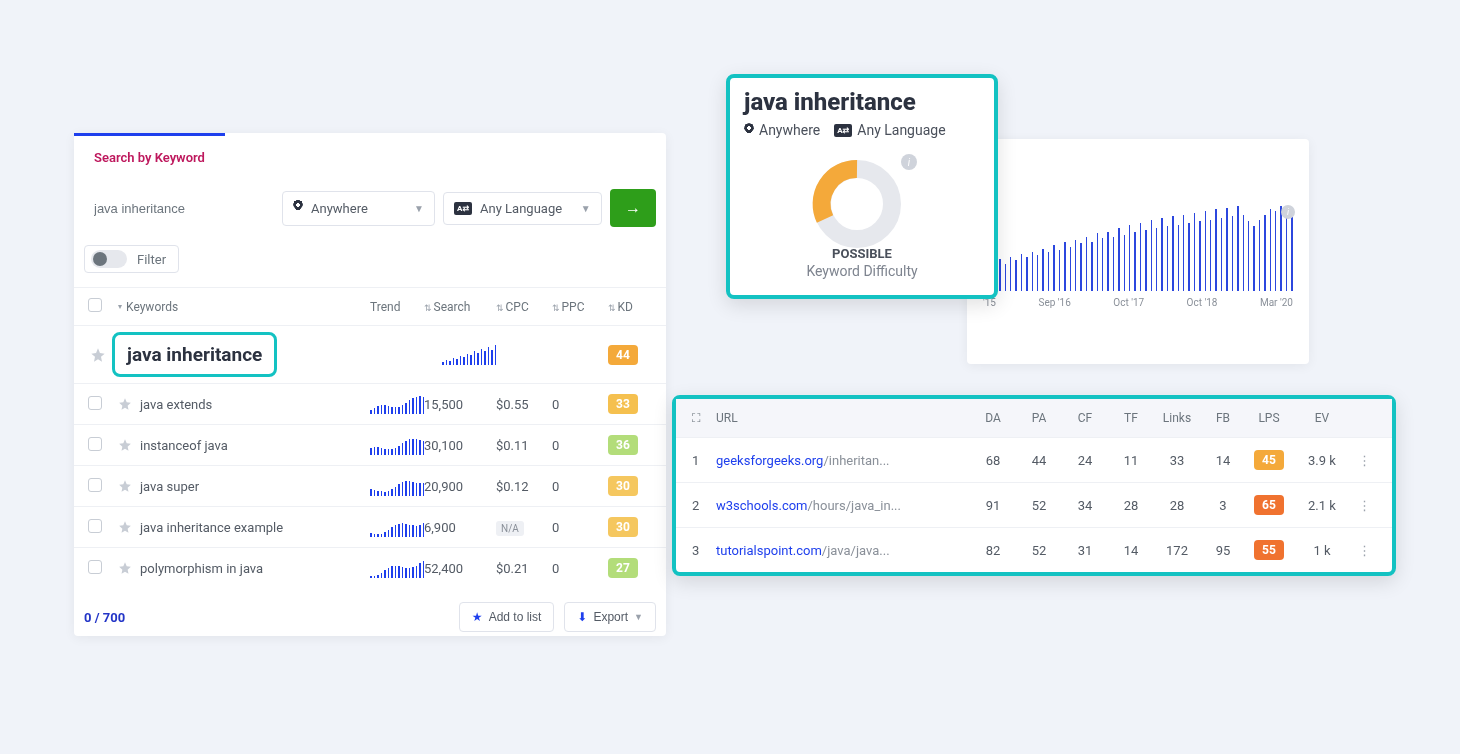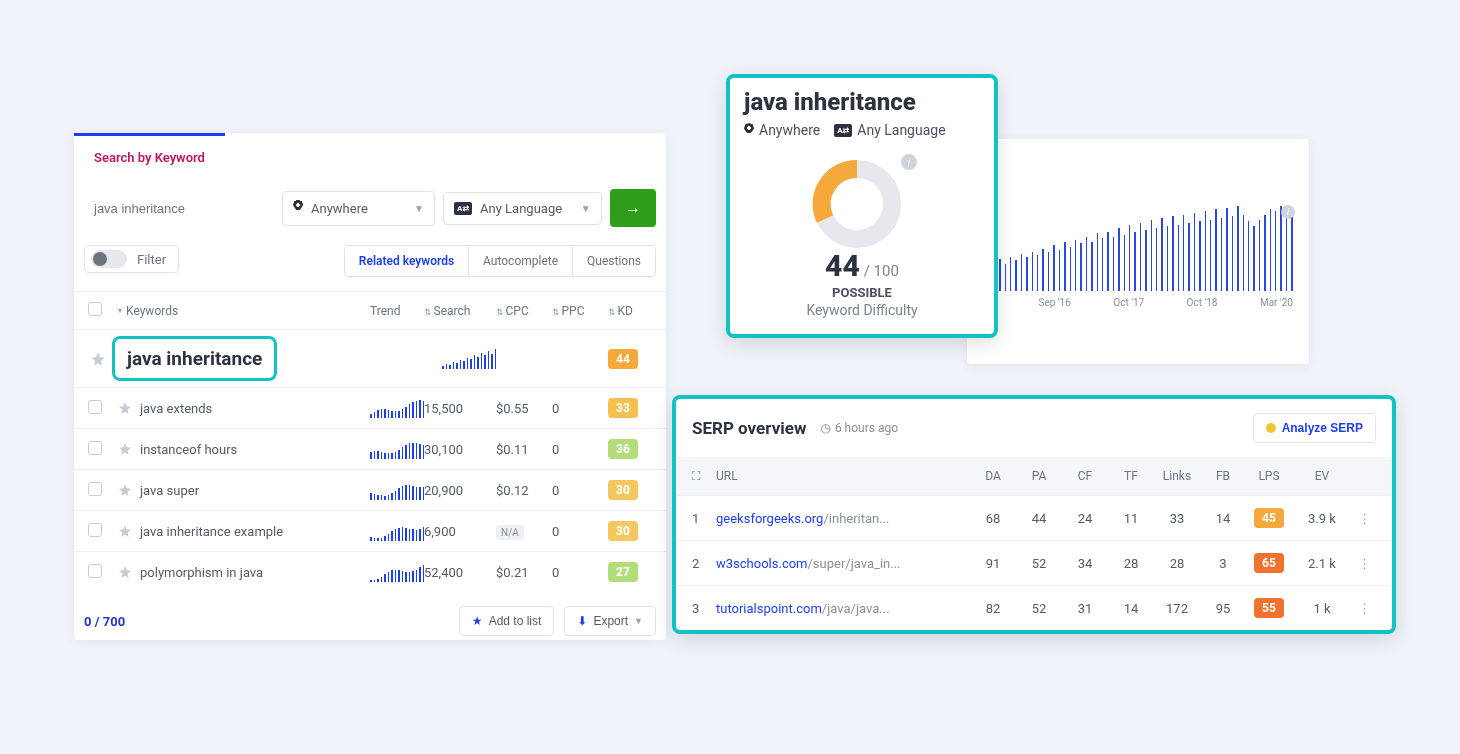--- a/index.html
+++ b/index.html
@@ -140,25 +140,20 @@
     <button class="go-btn">
       <span>→</span>
     </button>
   </div>
 
   <div class="filter-row">
     <div style="border:1px solid #e0e3eb; border-radius:4px; padding:4px 6px; display:flex; align-items:center; gap:10px;">
       <div class="toggle"></div>
       <span style="font-size:13px;color:#6c757d;padding-right:6px;">Filter</span>
     </div>
-    <div class="pill-group">
-      <div class="pill active">Related keywords</div>
-      <div class="pill">Autocomplete</div>
-      <div class="pill">Questions</div>
-    </div>
   </div>
 
   <div class="table-head">
     <div class="th-check"><span class="checkbox"></span></div>
     <div class="th-kw">
         <span class="caret-sm">▾</span>
         <span>Keywords</span>
       </div>
     <div class="th-trend">Trend</div>
     <div class="th-search"><span class="sorticon">⇅</span><span>Search</span></div>
@@ -234,21 +229,21 @@
         <div class="kr-ppc">0</div>
         <div class="kr-kd"><span class="kd-badge" style="background:#f5c04f">33</span></div>
       </div>
       <div class="keyword-row">
         <div class="kr-check"><span class="checkbox"></span></div>
         <div class="kr-star">
           <svg viewBox="0 0 24 24">
             <path d="M12 2l2.9 6.9L22 10l-5.5 4.8L18 22l-6-3.6L6 22l1.5-7.2L2 10l7.1-1.1z"></path>
           </svg>
         </div>
-        <div class="kr-kw">instanceof hours</div>
+        <div class="kr-kw">instanceof java</div>
         <div class="kr-trend">
           <div class="trend-bars">
             <span style="height:7px"></span>
             <span style="height:8px"></span>
             <span style="height:8px"></span>
             <span style="height:7px"></span>
             <span style="height:6px"></span>
             <span style="height:6px"></span>
             <span style="height:6px"></span>
             <span style="height:7px"></span>
@@ -467,39 +462,25 @@
         <span>Any Language</span>
       </span>
   </div>
   <div class="gauge-wrap">
     <span class="kw-info-i">i</span>
     <svg class="gauge" viewBox="0 0 100 100">
       <circle cx="50" cy="50" r="35" fill="none" stroke="#e6e8ed" stroke-width="18"></circle>
       <path d="M 50 15 A 35 35 0 0 0 18 65" fill="none" stroke="#f4a93a" stroke-width="18"></path>
     </svg>
   </div>
-  <div class="kd-val">
-    <span class="big">44</span> <span class="sm">/ 100</span>
-  </div>
   <div class="kd-possible">POSSIBLE</div>
   <div class="kd-label">Keyword Difficulty</div>
 </div>
 
 <div class="serp-panel">
-  <div class="serp-head">
-    <div class="serp-title">SERP overview</div>
-    <div class="serp-time">
-      <span>◷</span>
-        <span>6 hours ago</span>
-    </div>
-    <button class="analyze-btn">
-      <span style="width:10px;height:10px;border-radius:50%;background:#f4c430;display:inline-block"></span>
-      <span>Analyze SERP</span>
-    </button>
-  </div>
   <div class="serp-thead">
     <div class="st-exp">⛶</div>
     <div class="st-url">URL</div>
     <div class="st-num">DA</div>
     <div class="st-num">PA</div>
     <div class="st-num">CF</div>
     <div class="st-num">TF</div>
     <div class="st-num">Links</div>
     <div class="st-num">FB</div>
     <div class="st-num">LPS</div>
@@ -517,21 +498,21 @@
         <div class="sr-num">33</div>
         <div class="sr-num">14</div>
         <div class="sr-lps">
           <span class="kd-badge" style="background:#f4a93a">45</span>
         </div>
         <div class="sr-ev">3.9 k</div>
         <div class="sr-dots">⋮</div>
       </div>
       <div class="serp-row">
         <div class="sr-rank">2</div>
-        <div class="sr-url"><span class="dom">w3schools.com</span><span class="path">/super/java_in...</span></div>
+        <div class="sr-url"><span class="dom">w3schools.com</span><span class="path">/hours/java_in...</span></div>
         <div class="sr-num">91</div>
         <div class="sr-num">52</div>
         <div class="sr-num">34</div>
         <div class="sr-num">28</div>
         <div class="sr-num">28</div>
         <div class="sr-num">3</div>
         <div class="sr-lps">
           <span class="kd-badge" style="background:#f0722f">65</span>
         </div>
         <div class="sr-ev">2.1 k</div>

